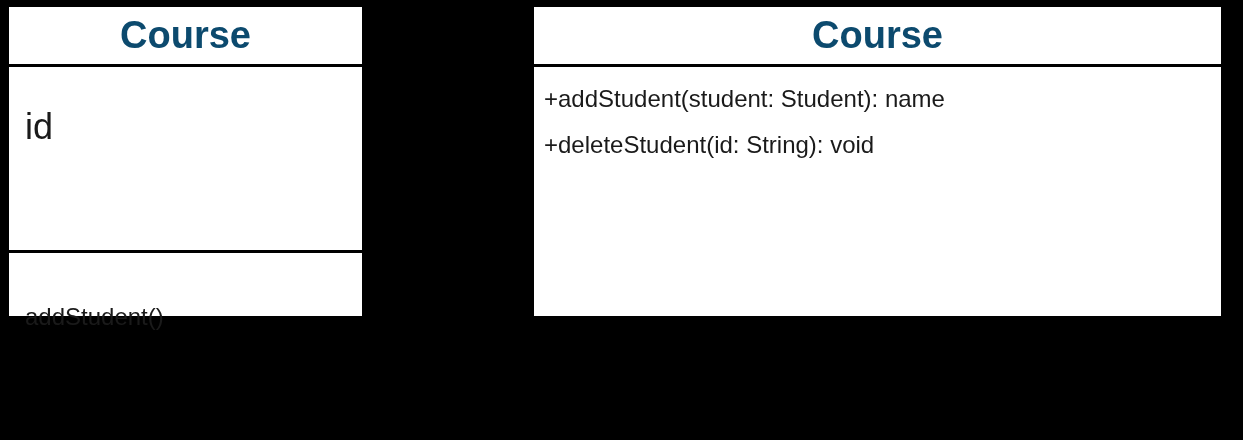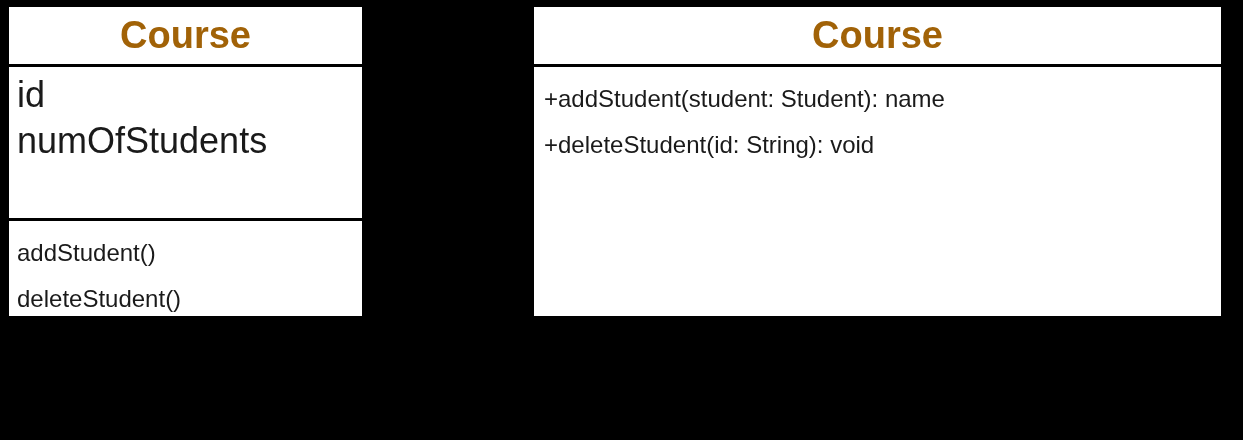--- a/index.html
+++ b/index.html
@@ -27,59 +27,57 @@
   .uml-box.right { left: 532px; width: 691px; }
 
   .uml-header {
     height: 57px;
     border-bottom: 3px solid #000000;
     display: flex;
     align-items: center;
     justify-content: center;
     font-size: 38px;
     font-weight: bold;
-    color: #a16207;
+    color: #0c4a6e;
     letter-spacing: 0px;
   }
   .uml-attrs {
     height: 146px;
     border-bottom: 3px solid #000000;
     box-sizing: content-box;
     padding-top: 5px;
     font-size: 36px;
     line-height: 46px;
     white-space: nowrap;
     overflow: hidden;
   }
   .uml-methods {
     padding-top: 9px;
     font-size: 24px;
     line-height: 46px;
     white-space: nowrap;
     overflow: hidden;
   }
   .uml-box.left  .uml-attrs,
-  .uml-box.left  .uml-methods  { padding-left: 8px; }
+  .uml-box.left  .uml-methods  { padding-left: 16px; margin-top: 32px; }
   .uml-box.right .uml-attrs,
   .uml-box.right .uml-methods  { padding-left: 10px; }
 
   .uml-row { display: block; }
 </style>
 </head>
 <body>
 
 <div class="uml-box left">
   <div class="uml-header">Course</div>
   <div class="uml-attrs">
     <span class="uml-row">id</span>
-    <span class="uml-row">numOfStudents</span>
   </div>
   <div class="uml-methods">
     <span class="uml-row">addStudent()</span>
-    <span class="uml-row">deleteStudent()</span>
   </div>
 </div>
 
 <div class="uml-box right">
   <div class="uml-header">Course</div>
   <div class="uml-methods">
     <span class="uml-row">+addStudent(student: Student): name</span>
     <span class="uml-row">+deleteStudent(id: String): void</span>
   </div>
 </div>

